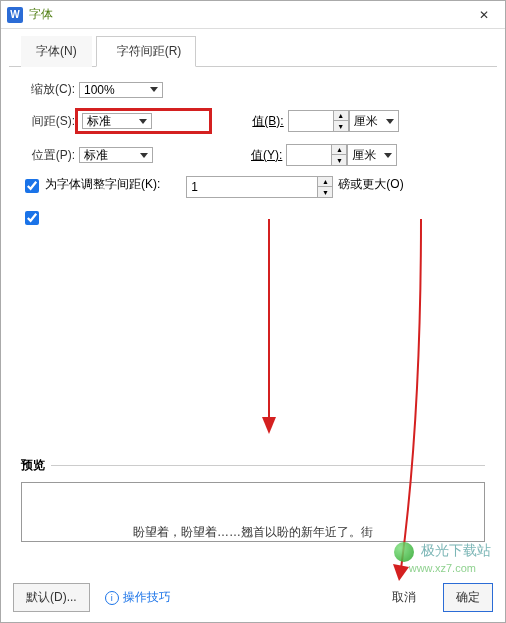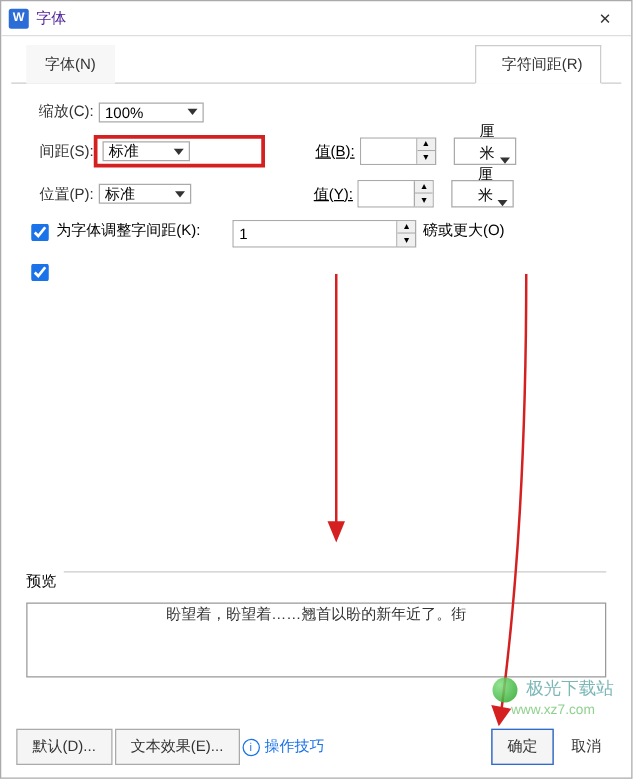--- a/index.html
+++ b/index.html
@@ -29,37 +29,36 @@
       background: #2b6cd6;
       color: #fff;
       font-weight: bold;
       font-size: 10px;
       display: flex;
       align-items: center;
       justify-content: center;
       border-radius: 2px;
       margin-right: 6px;
     }
-    .title-text { flex: 1; color: #4c1d95; }
+    .title-text { flex: 1; color: #4d7c0f; }
     .close-btn {
       width: 30px;
       height: 22px;
       display: flex;
       align-items: center;
       justify-content: center;
       cursor: pointer;
       font-size: 14px;
       color: #333;
     }
     .tabs {
       display: flex;
       padding: 6px 12px 0 12px;
       border-bottom: 1px solid #ccc;
       margin: 0 8px;
-      justify-content: space-between;
     }
     .tab {
       padding: 6px 14px 6px 14px;
       border: 1px solid transparent;
       border-bottom: none;
       margin-right: 4px;
       cursor: pointer;
       background: #f7f7f7;
       color: #333;
       position: relative;
@@ -132,27 +131,27 @@
       cursor: pointer;
       background: #f0f0f0;
     }
     .spinner-btn:first-child { border-bottom: 1px solid #aaa; }
     .value-label {
       margin-right: 4px;
       margin-left: 40px;
       text-decoration: underline;
     }
     .unit-combo {
-      margin-left: 14px;
+      margin-left: 0;
       width: 50px;
       display: inline-flex;
-      align-items: flex-end;
+      align-items: center;
       height: 22px;
       border: 1px solid #aaa;
-      padding: 0 20px;
+      padding: 0 4px;
       justify-content: space-between;
     }
     .checkbox-row {
       display: flex;
       margin-bottom: 10px;
     }
     .checkbox-row input[type=checkbox] {
       margin-right: 6px;
       accent-color: #1a73e8;
       width: 14px;
@@ -164,45 +163,47 @@
       margin-left: -4px;
     }
     .preview-section {
       position: absolute;
       bottom: 80px;
       left: 20px;
       right: 20px;
     }
     .preview-header {
       display: flex;
+      align-items: center;
       margin-bottom: 8px;
+      font-weight: bold;
     }
     .preview-line {
       flex: 1;
       height: 1px;
       background: #ccc;
       margin-left: 6px;
     }
     .preview-box {
       border: 1px solid #999;
       height: 60px;
       display: flex;
-      align-items: flex-start;
+      align-items: flex-end;
       justify-content: center;
       font-size: 14px;
       color: #333;
     }
     .bottom-bar {
       position: absolute;
       bottom: 10px;
       left: 12px;
       right: 12px;
       display: flex;
       align-items: center;
-      gap: 2px;
+      gap: 15px;
     }
     .btn {
       border: 1px solid #aaa;
       background: #f5f5f5;
       padding: 5px 12px;
       cursor: pointer;
       color: #333;
     }
     .btn.primary {
       outline: 1px solid #2b6cd6;
@@ -347,28 +348,27 @@
     <span>预览</span>
     <span class="preview-line"></span>
   </div>
   <div class="preview-box">
     <span>盼望着，盼望着……翘首以盼的新年近了。街</span>
   </div>
 </div>
 
 <div class="bottom-bar">
   <div class="btn">默认(D)...</div>
-  <div class="btn">文本效果(E)...</div>
   <span class="link">
     <span class="info-icon">i</span>
     <span>操作技巧</span>
   </span>
   <span class="spacer"></span>
+  <div class="btn" style="border:none;background:none">取消</div>
   <div class="btn primary">确定</div>
-  <div class="btn" style="border:none;background:none">取消</div>
 </div>
 
 <div class="arrow" style="left:258px; top:218px;">
   <svg width="20" height="220">
     <line x1="10" y1="0" x2="10" y2="200" stroke="#d42020" stroke-width="2"></line>
     <polygon points="10,215 3,198 17,198" fill="#d42020"></polygon>
   </svg>
 </div>
 <div class="arrow" style="left:390px; top:218px;">
   <svg width="40" height="370">

